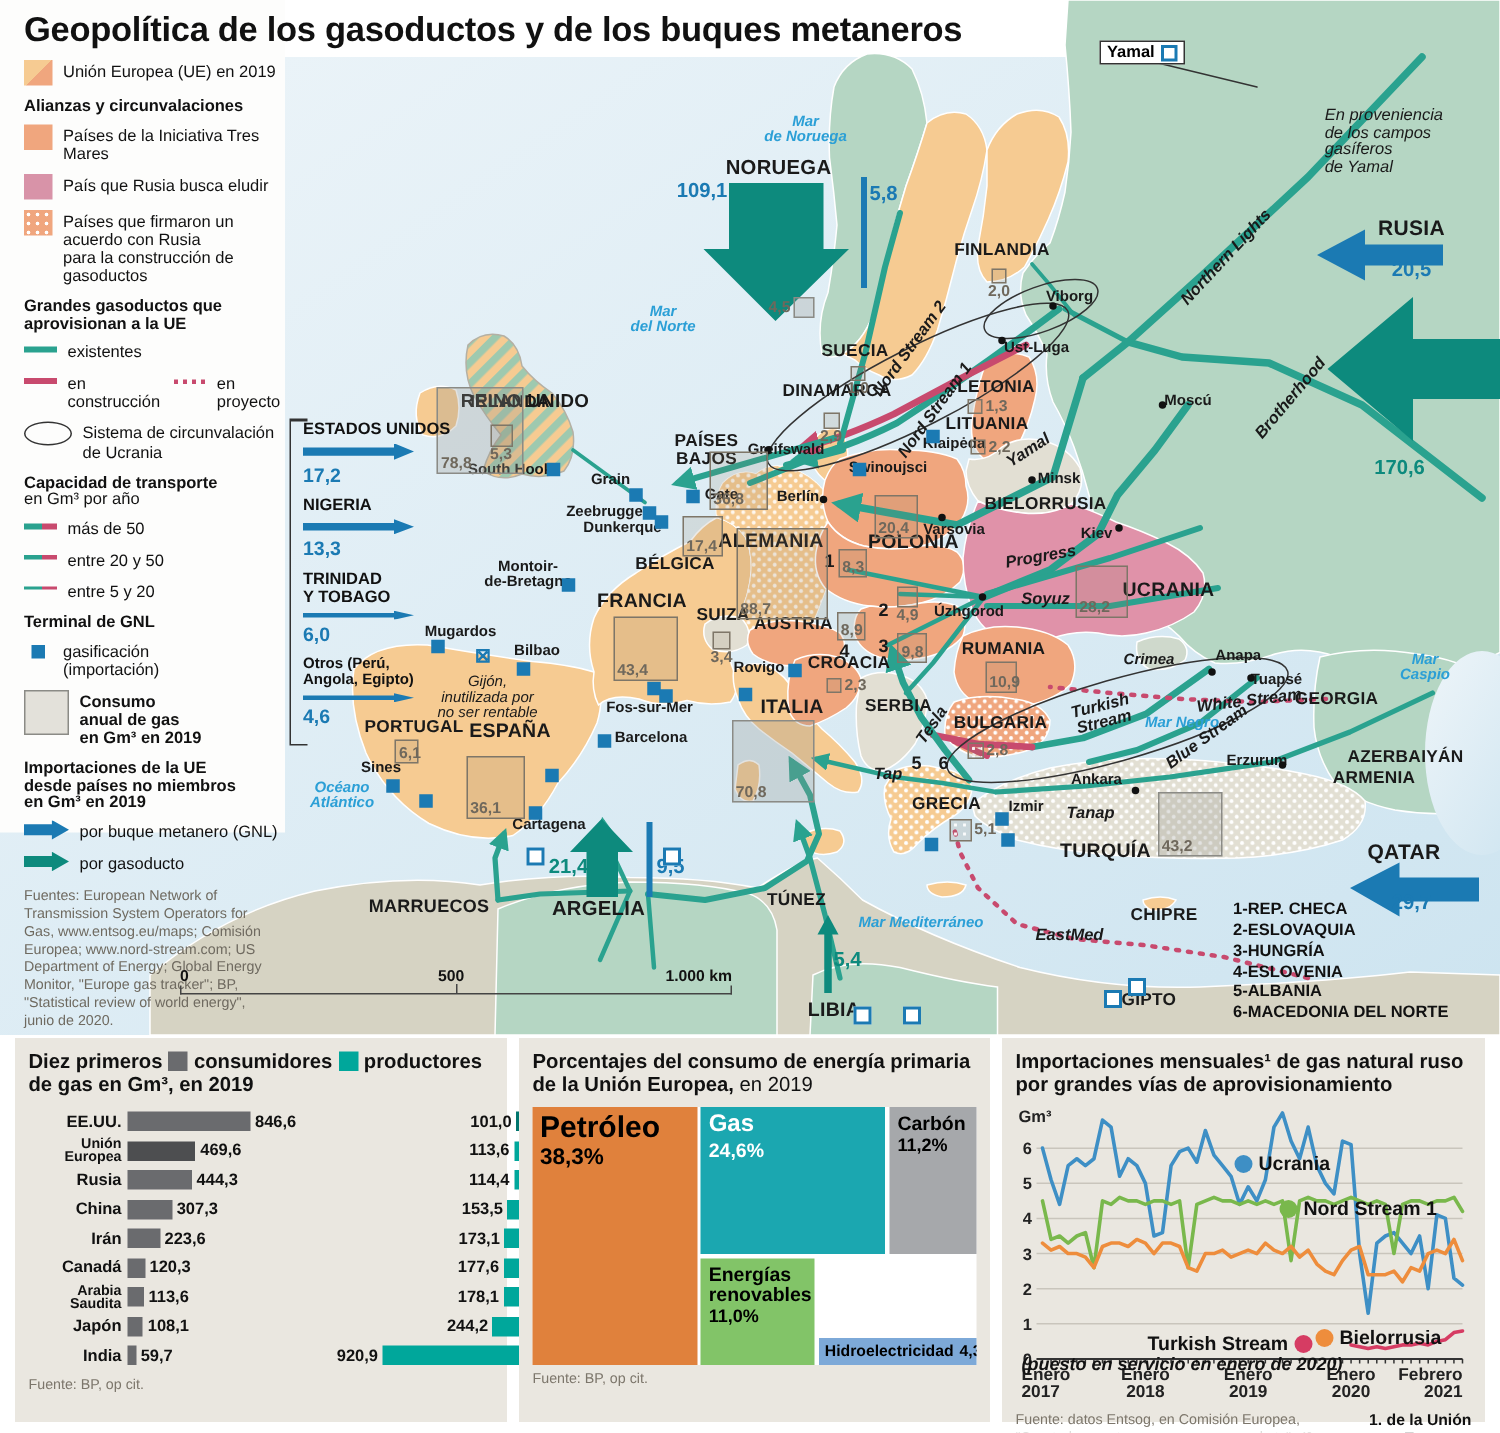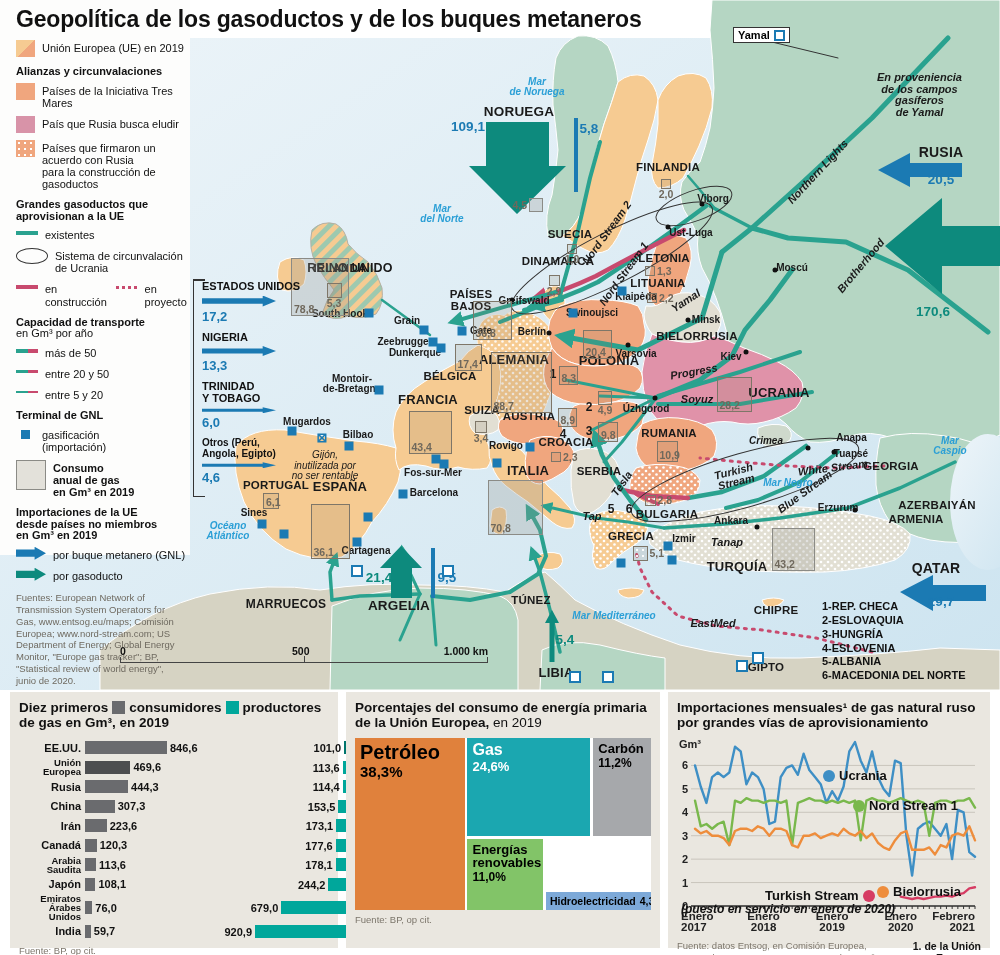--- a/index.html
+++ b/index.html
@@ -79,21 +79,21 @@
   .p-title{font-weight:bold;font-size:13.5px;line-height:1.12;color:#111;}
   .p-title .nrm{font-weight:normal;}
   .fuente{font-size:9.5px;color:#7c766b;margin-top:4px;}
   
   #c1rows{margin-top:8px;}
   .c1row{display:flex;align-items:center;min-height:19.5px;}
   .c1lab,.c2lab{font-weight:bold;font-size:11px;line-height:.95;white-space:pre-line;color:#111;}
   .c1lab{width:62px;text-align:right;padding-right:4px;flex:none;}
   .c2lab{width:56px;text-align:left;padding-left:4px;flex:none;}
   .c1zone{width:130px;display:flex;align-items:center;flex:none;}
-  .c2zone{width:140px;display:flex;align-items:flex-end;justify-content:flex-end;flex:none;}
+  .c2zone{width:140px;display:flex;align-items:center;justify-content:flex-end;flex:none;}
   .c1bar{height:13px;background:#6a6b6e;flex:none;}
   .c1bar.eu{background:#4d4e50;}
   .c2bar{height:13px;background:#00a79b;flex:none;}
   .c2bar.eu{background:#00756d;}
   .cval{font-weight:bold;font-size:11px;color:#111;padding:0 3px;white-space:nowrap;}
   .lgsq{display:inline-block;width:13px;height:13px;vertical-align:-2px;margin:0 4px;}
   
   #treemap{position:relative;margin-top:8px;width:296px;height:172px;background:#fff;}
   .tm{position:absolute;box-sizing:border-box;padding:4px 5px;overflow:hidden;line-height:1.0;}
   .tm .tl{font-weight:bold;font-size:13px;display:block;}
@@ -261,21 +261,21 @@
         <div class="ml co" style="left: 556px; top: 673px; font-size: 13px; transform: translate(-50%, -50%);">LIBIA</div>
         <div class="ml co" style="left: 762px; top: 668px; transform: translate(-50%, -50%);">EGIPTO</div>
         <div class="ml co" style="left: 776px; top: 611px; transform: translate(-50%, -50%);">CHIPRE</div>
         <div class="ml co" style="left: 891px; top: 467px; transform: translate(-50%, -50%);">GEORGIA</div>
         <div class="ml co" style="left: 916px; top: 520px; transform: translate(-50%, -50%);">ARMENIA</div>
         <div class="ml co" style="left: 937px; top: 506px; transform: translate(-50%, -50%);">AZERBAIYÁN</div>
         <div class="ml co" style="left: 697px; top: 337px; transform: translate(-50%, -50%);">BIELORRUSIA</div>
         <div class="ml co" style="left: 779px; top: 393px; font-size: 13px; transform: translate(-50%, -50%);">UCRANIA</div>
         <div class="ml co" style="left: 599px; top: 472px; transform: translate(-50%, -50%);">SERBIA</div>
         <div class="ml co" style="left: 631px; top: 537px; transform: translate(-50%, -50%);">GRECIA</div>
-        <div class="ml co" style="left: 667px; top: 483px; transform: translate(-50%, -50%); margin-top: 32px;">BULGARIA</div>
+        <div class="ml co" style="left: 667px; top: 483px; transform: translate(-50%, -50%);">BULGARIA</div>
         <div class="ml co" style="left: 669px; top: 434px; transform: translate(-50%, -50%);">RUMANIA</div>
         <div class="ml co" style="left: 609px; top: 361px; font-size: 13px; transform: translate(-50%, -50%);">POLONIA</div>
         <div class="ml co" style="left: 514px; top: 360px; font-size: 13px; transform: translate(-50%, -50%);">ALEMANIA</div>
         <div class="ml co" style="left: 428px; top: 400px; font-size: 13px; transform: translate(-50%, -50%);">FRANCIA</div>
         <div class="ml co" style="left: 482px; top: 411px; transform: translate(-50%, -50%);">SUIZA</div>
         <div class="ml co" style="left: 529px; top: 417px; transform: translate(-50%, -50%);">AUSTRIA</div>
         <div class="ml co" style="left: 566px; top: 443px; transform: translate(-50%, -50%);">CROACIA</div>
         <div class="ml co" style="left: 528px; top: 471px; font-size: 13px; transform: translate(-50%, -50%);">ITALIA</div>
         <div class="ml co" style="left: 340px; top: 487px; font-size: 13px; transform: translate(-50%, -50%);">ESPAÑA</div>
         <div class="ml co" style="left: 276px; top: 486px; transform: translate(-50%, -50%);">PORTUGAL</div>
@@ -308,21 +308,21 @@
         <div class="ml city" style="left: 592px; top: 313px; transform: translate(-50%, -50%);">Swinoujsci</div>
         <div class="ml city" style="left: 532px; top: 332px; transform: translate(-50%, -50%);">Berlín</div>
         <div class="ml city" style="left: 636px; top: 354px; transform: translate(-50%, -50%);">Varsovia</div>
         <div class="ml city" style="left: 706px; top: 320px; transform: translate(-50%, -50%);">Minsk</div>
         <div class="ml city" style="left: 792px; top: 268px; transform: translate(-50%, -50%);">Moscú</div>
         <div class="ml city" style="left: 731px; top: 357px; transform: translate(-50%, -50%);">Kiev</div>
         <div class="ml city" style="left: 713px; top: 199px; transform: translate(-50%, -50%);">Viborg</div>
         <div class="ml city" style="left: 691px; top: 233px; transform: translate(-50%, -50%);">Ust-Luga</div>
         <div class="ml city" style="left: 636px; top: 297px; transform: translate(-50%, -50%);">Klaipėda</div>
         <div class="ml city" style="left: 646px; top: 409px; transform: translate(-50%, -50%);">Úzhgorod</div>
-        <div class="ml city" style="left: 833px; top: 438px; transform: translate(-50%, -50%); padding-left: 37px;">Anapa</div>
+        <div class="ml city" style="left: 807px; top: 438px; transform: translate(-50%, -50%); padding-left: 37px;">Anapa</div>
         <div class="ml city" style="left: 851px; top: 454px; transform: translate(-50%, -50%);">Tuapsé</div>
         <div class="ml city" style="left: 838px; top: 508px; transform: translate(-50%, -50%);">Erzurum</div>
         <div class="ml city" style="left: 731px; top: 521px; transform: translate(-50%, -50%);">Ankara</div>
         <div class="ml city" style="left: 684px; top: 539px; transform: translate(-50%, -50%);">Izmir</div>
         <div class="ml city-i" style="left: 766px; top: 441px; transform: translate(-50%, -50%);">Crimea</div>
         <div class="ml pipe" style="left: 818px; top: 172px; transform: translate(-50%, -50%) rotate(-47deg);">Northern Lights</div>
         <div class="ml pipe" style="left: 861px; top: 266px; transform: translate(-50%, -50%) rotate(-50deg);">Brotherhood</div>
         <div class="ml pipe" style="left: 686px; top: 301px; transform: translate(-50%, -50%) rotate(-33deg);">Yamal</div>
         <div class="ml pipe" style="left: 607px; top: 233px; transform: translate(-50%, -50%) rotate(-54deg);">Nord Stream 2</div>
         <div class="ml pipe" style="left: 624px; top: 274px; transform: translate(-50%, -50%) rotate(-54deg);">Nord Stream 1</div>
@@ -353,21 +353,21 @@
         <div class="ml sea" style="left: 537px; top: 87px; transform: translate(-50%, -50%);">Mar
 de Noruega</div>
         <div class="ml sea" style="left: 442px; top: 214px; transform: translate(-50%, -50%);">Mar
 del Norte</div>
         <div class="ml sea" style="left: 228px; top: 531px; transform: translate(-50%, -50%);">Océano
 Atlántico</div>
         <div class="ml sea" style="left: 614px; top: 616px; transform: translate(-50%, -50%);">Mar Mediterráneo</div>
         <div class="ml sea" style="left: 788px; top: 483px; font-size: 10px; transform: translate(-50%, -50%);">Mar Negro</div>
         <div class="ml sea" style="left: 950px; top: 446px; transform: translate(-50%, -50%);">Mar
 Caspio</div>
-        <div class="ml note" style="left: 962px; top: 95px; font-size: 11px; text-align: center; transform: translate(-100%, -50%); font-weight: bold;">En proveniencia
+        <div class="ml note" style="left: 962px; top: 95px; font-size: 11px; text-align: left; transform: translate(-100%, -50%);">En proveniencia
 de los campos
 gasíferos
 de Yamal</div>
         <div class="ml note" style="left: 325px; top: 466px; transform: translate(-50%, -50%);">Gijón,
 inutilizada por
 no ser rentable</div>
         <div class="mk mk-imp" style="left: 369px; top: 313px;"></div>
         <div class="mk mk-imp" style="left: 424px; top: 330px;"></div>
         <div class="mk mk-imp" style="left: 433px; top: 342px;"></div>
         <div class="mk mk-imp" style="left: 441px; top: 348px;"></div>
@@ -432,21 +432,21 @@
         </div>
         <div class="cbox cbox-t" style="left: 557.5px; top: 407.5px; width: 19px; height: 19px;">
           <span class="cbox-v cbv-in">8,9</span>
         </div>
         <div class="cbox cbox-t" style="left: 551px; top: 452px; width: 10px; height: 10px;">
           <span class="cbox-v cbv-right">2,3</span>
         </div>
         <div class="cbox cbox-g" style="left: 487.5px; top: 479.5px; width: 55px; height: 55px;">
           <span class="cbox-v cbv-in">70,8</span>
         </div>
-        <div class="cbox cbox-t" style="left: 310.5px; top: 503.5px; width: 39px; height: 55px;">
+        <div class="cbox cbox-t" style="left: 310.5px; top: 503.5px; width: 39px; height: 42px;">
           <span class="cbox-v cbv-in">36,1</span>
         </div>
         <div class="cbox cbox-t" style="left: 263px; top: 493px; width: 16px; height: 16px;">
           <span class="cbox-v cbv-in">6,1</span>
         </div>
         <div class="cbox cbox-g" style="left: 529px; top: 198px; width: 14px; height: 14px;">
           <span class="cbox-v cbv-left">4,5</span>
         </div>
         <div class="cbox cbox-t" style="left: 567px; top: 244px; width: 10px; height: 10px;">
           <span class="cbox-v cbv-below">1,0</span>
@@ -510,30 +510,30 @@
         </div>
       <div class="lg-row">
           <span class="sw sw-acue"></span>
           <span class="lab pre">Países que firmaron un acuerdo con Rusia
 para la construcción de gasoductos</span>
         </div>
       <div class="lg-h">Grandes gasoductos que aprovisionan a la UE</div>
       <div class="lg-row">
           <span class="ln-ex"></span>
           <span class="lab">existentes</span>
-        </div>
-      <div class="lg-row">
-          <span class="ellip"></span>
-          <span class="lab">Sistema de circunvalación de Ucrania</span>
         </div>
       <div class="lg-row">
           <span class="ln-co"></span>
           <span class="lab">en construcción</span>
           <span class="ln-pr"></span>
           <span class="lab">en proyecto</span>
+        </div>
+      <div class="lg-row">
+          <span class="ellip"></span>
+          <span class="lab">Sistema de circunvalación de Ucrania</span>
         </div>
       <div class="lg-h"><span>Capacidad de transporte</span><br><span style="font-weight:normal">en Gm³ por año</span></div>
       <div class="lg-row">
           <span class="lnsw"></span>
           <span class="lab">más de 50</span>
         </div>
       <div class="lg-row">
           <span class="lnsw w2"></span>
           <span class="lab">entre 20 y 50</span>
         </div>
@@ -708,33 +708,20 @@
           <div class="c1lab">Japón</div>
           <div class="c1zone">
             <div class="c1bar" style="width: 10.4704px;"></div>
             <span class="cval">108,1</span>
           </div>
           <div class="c2zone">
             <span class="cval">244,2</span>
             <div class="c2bar" style="width: 26.5175px;"></div>
           </div>
           <div class="c2lab">Irán</div>
-        </div>
-        <div class="c1row">
-          <div class="c1lab" style="font-size: 9.5px;">Emiratos
-Árabes Unidos</div>
-          <div class="c1zone">
-            <div class="c1bar" style="width: 7.36121px;"></div>
-            <span class="cval">76,0</span>
-          </div>
-          <div class="c2zone">
-            <span class="cval">679,0</span>
-            <div class="c2bar" style="width: 73.7322px;"></div>
-          </div>
-          <div class="c2lab">Rusia</div>
         </div>
         <div class="c1row">
           <div class="c1lab">India</div>
           <div class="c1zone">
             <div class="c1bar" style="width: 5.78242px;"></div>
             <span class="cval">59,7</span>
           </div>
           <div class="c2zone">
             <span class="cval">920,9</span>
             <div class="c2bar" style="width: 100px;"></div>

